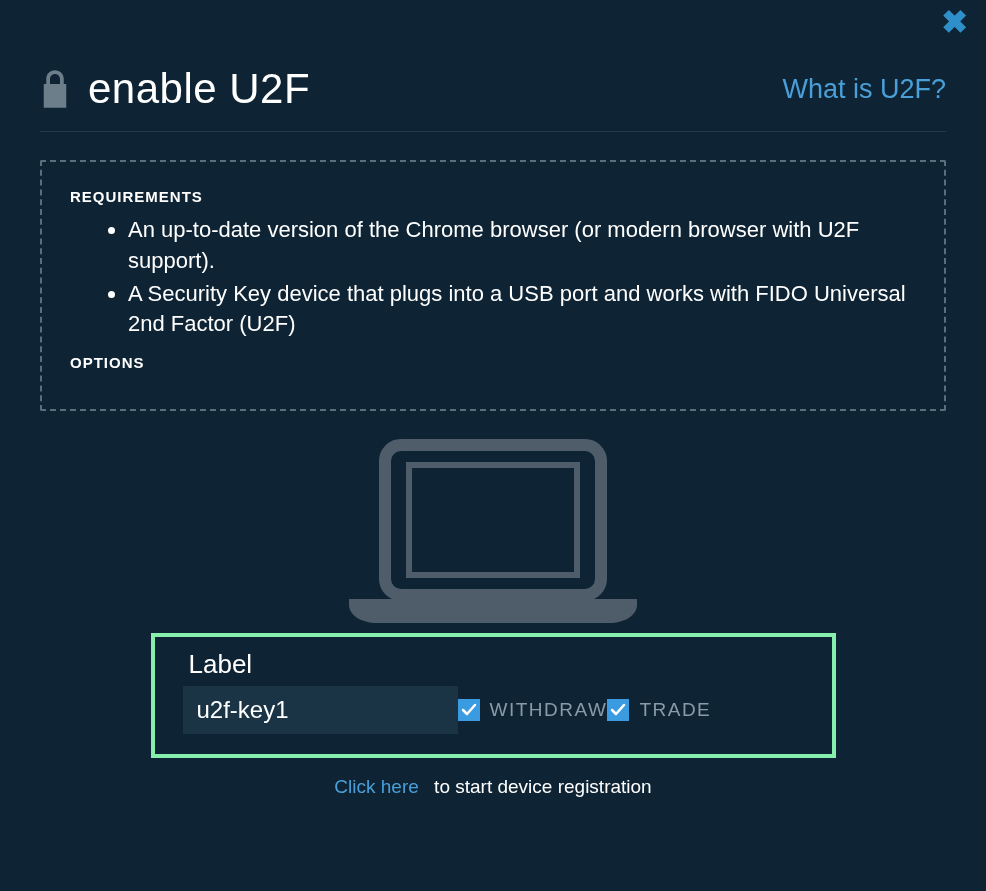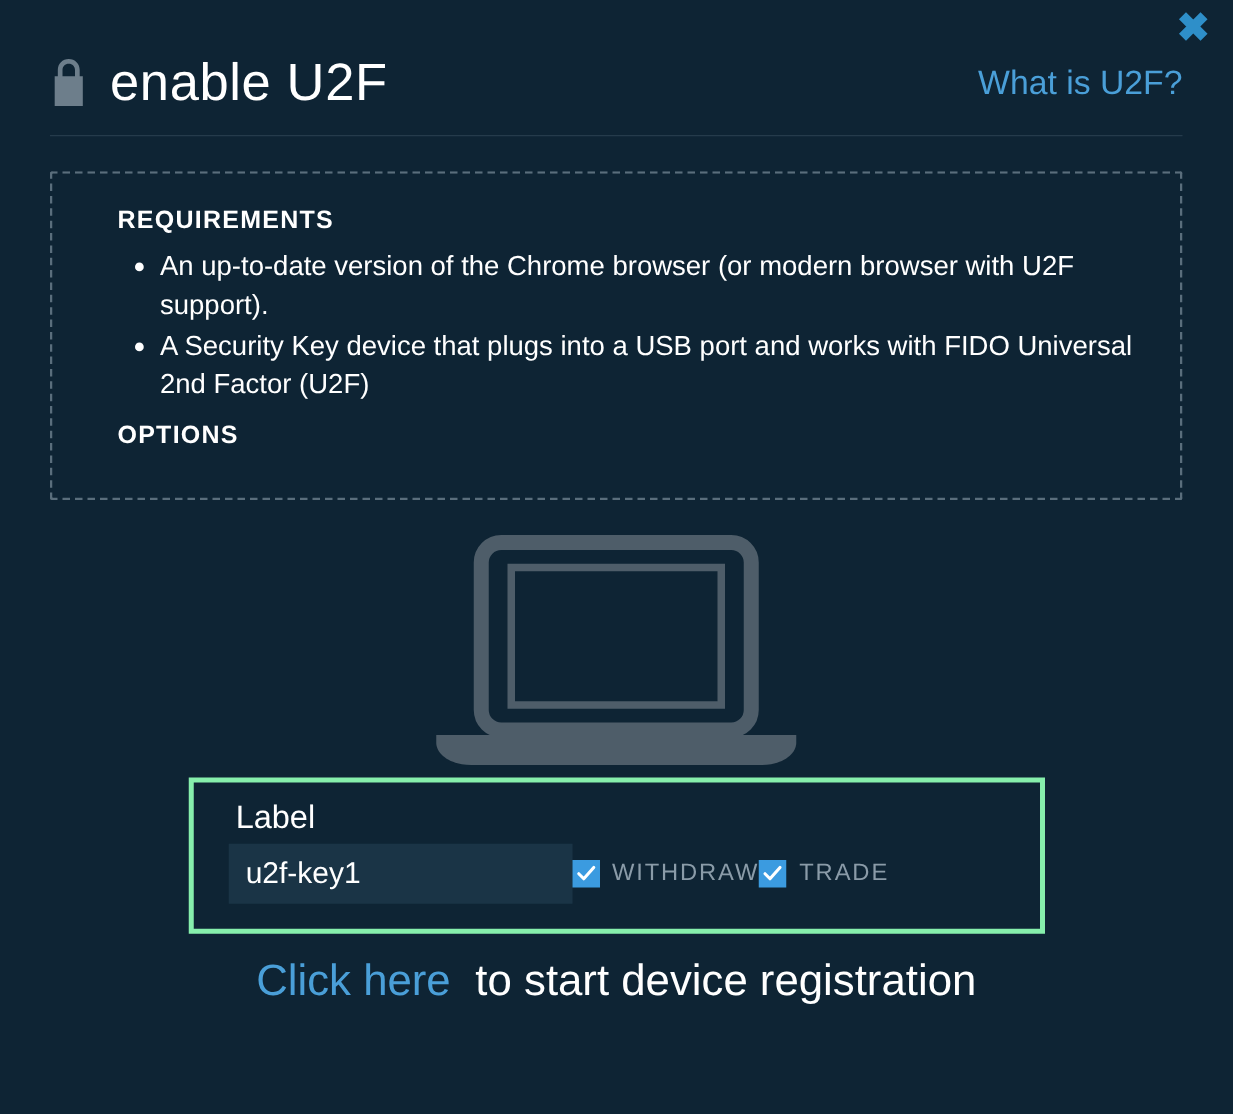--- a/index.html
+++ b/index.html
@@ -24,21 +24,21 @@
     color: #2e8fc9;
     font-size: 32px;
     font-weight: bold;
     cursor: pointer;
     line-height: 1;
   }
   .header {
     display: flex;
     align-items: center;
     justify-content: space-between;
-    padding: 42px 0 18px 0;
+    padding: 65px 0 18px 0;
     border-bottom: 1px solid #253b4b;
   }
   .header-left {
     display: flex;
     align-items: center;
     gap: 18px;
   }
   .lock-icon {
     width: 30px;
     height: 38px;
@@ -56,27 +56,26 @@
     text-decoration: none;
     cursor: pointer;
   }
   .info-box {
     margin-top: 28px;
     border: 2px dashed #5a6e7c;
     border-radius: 2px;
     padding: 24px 28px 28px 28px;
   }
   .section-head {
-    font-size: 20px;
+    font-size: 15px;
     font-weight: 700;
     letter-spacing: 1px;
     color: #ffffff;
     margin-bottom: 10px;
     margin-top: 2px;
-    margin-left: 24px;
   }
   .section-head.second {
     margin-top: 14px;
   }
   ul.req-list {
     list-style: disc;
     padding-left: 58px;
   }
   ul.req-list li {
     font-size: 22px;
@@ -131,21 +130,21 @@
   .checkbox svg { display:block; }
   .cb-label {
     color: #8a9ba8;
     font-size: 19px;
     letter-spacing: 1.5px;
     font-weight: 500;
   }
   .cta-row {
     text-align: center;
     margin-top: 18px;
-    font-size: 35px;
+    font-size: 19px;
   }
   .cta-link {
     color: #4a9fd8;
     cursor: pointer;
     margin-right: 10px;
   }
   .cta-text {
     color: #ffffff;
   }
 </style>

